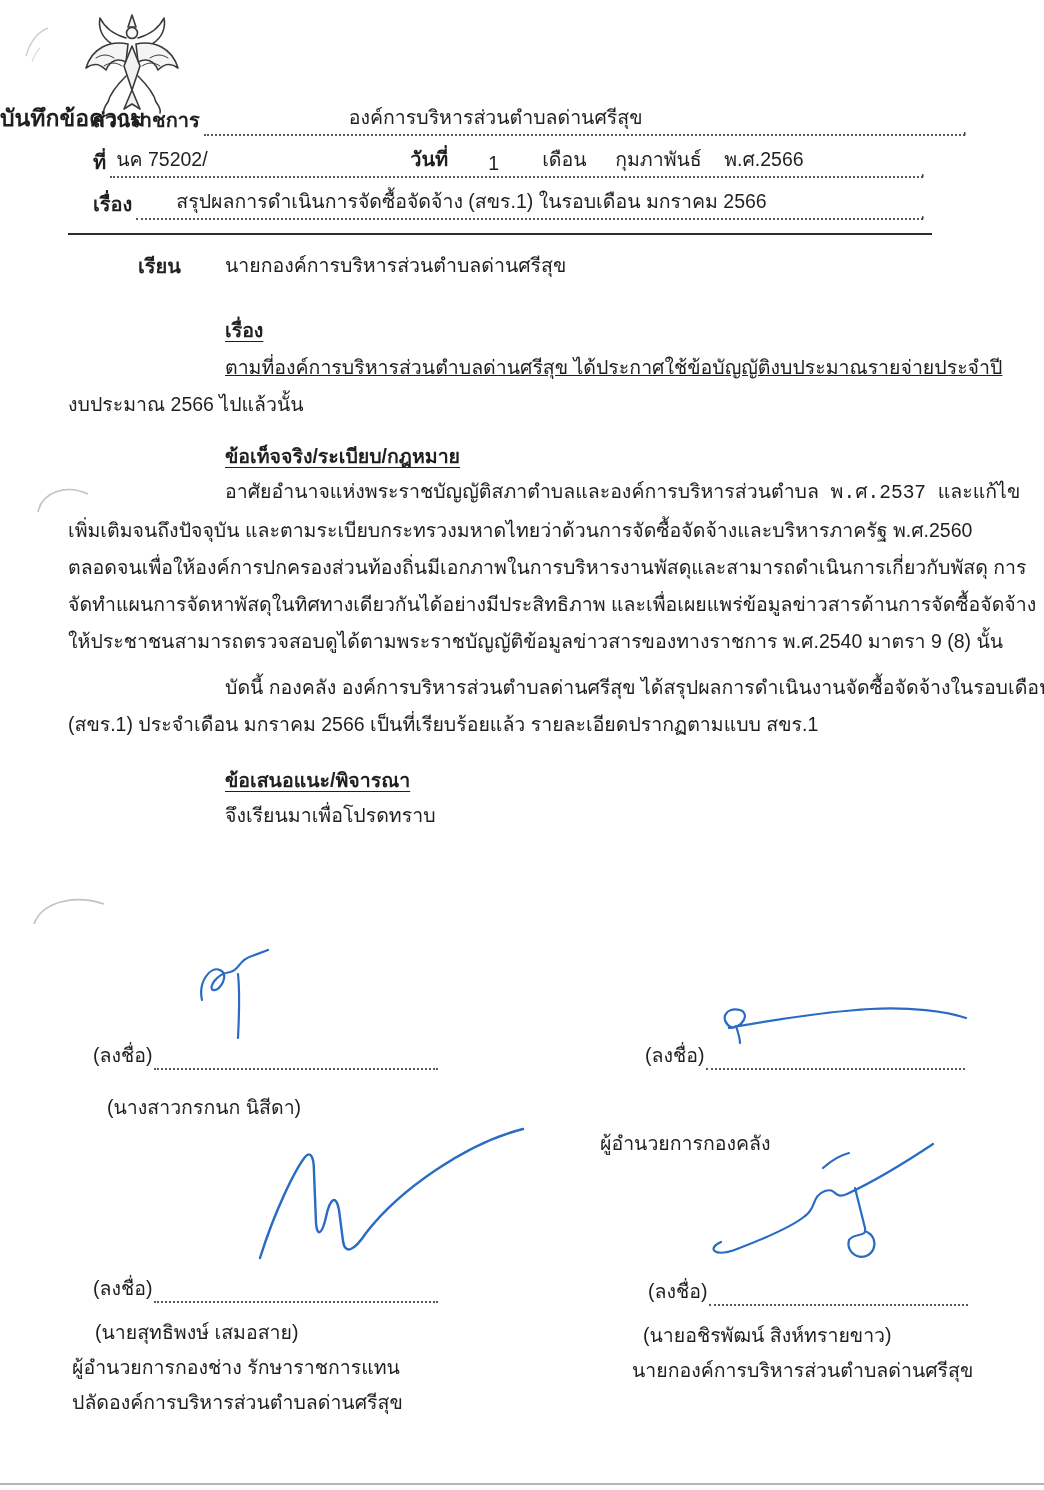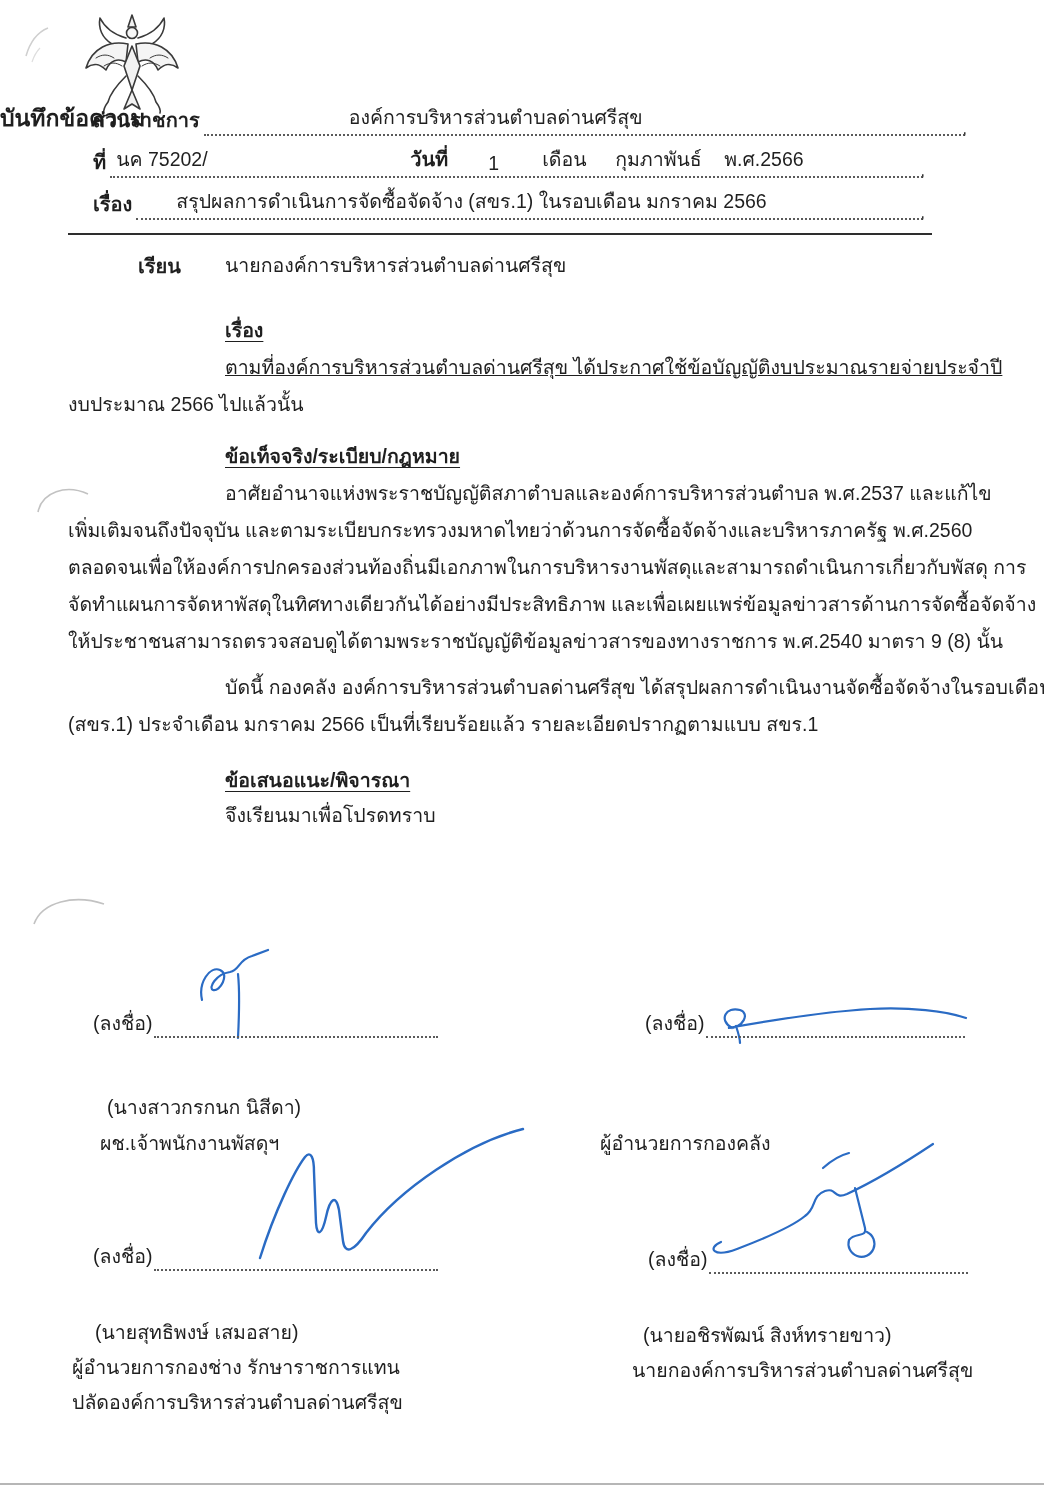--- a/index.html
+++ b/index.html
@@ -15,21 +15,21 @@
   .abs{position:absolute;}
   .txt{font-size:19.5px;line-height:30px;white-space:nowrap;}
   .lbl{font-weight:bold;font-size:20px;}
   .row{display:flex;align-items:flex-end;}
   .fill{flex:1;position:relative;border-bottom:2px dotted #5a5a5a;height:30px;text-align:right;}
   .fv{position:absolute;bottom:1px;white-space:nowrap;font-size:19.5px;}
   .fv.bold{font-weight:bold;font-size:20px;}
   .endmark{position:absolute;right:-2px;bottom:-4px;font-size:16px;color:#333;}
   .heading{font-size:19.5px;font-weight:600;text-decoration:underline;text-underline-offset:4px;white-space:nowrap;}
   .center{text-align:left;margin-top:40px;}
-  .sigrow{display:flex;align-items:flex-end;}
+  .sigrow{display:flex;align-items:flex-end;margin-top:32px;}
   .sigdots{flex:1;border-bottom:2px dotted #5a5a5a;height:26px;}
   .signame{font-size:19.5px;white-space:nowrap;}
   .solid-rule{border-top:2px solid #2e2e2e;}
   svg{display:block;}
 </style>
 </head>
 <body>
 
 <div id="page">
 
@@ -89,21 +89,21 @@
   <div class="abs solid-rule" style="left:68px;top:233px;width:864px;height:0;"></div>
 
   <div class="abs lbl" style="left:93px;top:250px;margin-left:45px;">เรียน</div>
   <div class="abs txt" style="left:225px;top:250px;">นายกองค์การบริหารส่วนตำบลด่านศรีสุข</div>
 
   <div class="abs heading" style="left:225px;top:315px;">เรื่อง</div>
   <div class="abs txt" style="left:225px;top:352px;text-decoration:underline;">ตามที่องค์การบริหารส่วนตำบลด่านศรีสุข ได้ประกาศใช้ข้อบัญญัติงบประมาณรายจ่ายประจำปี</div>
   <div class="abs txt" style="left:68px;top:389px;">งบประมาณ 2566 ไปแล้วนั้น</div>
 
   <div class="abs heading" style="left:225px;top:441px;">ข้อเท็จจริง/ระเบียบ/กฎหมาย</div>
-  <div class="abs txt" style="left:225px;top:478px;">อาศัยอำนาจแห่งพระราชบัญญัติสภาตำบลและองค์การบริหารส่วนตำบล พ.ศ.2537 และแก้ไข</div>
+  <div class="abs txt" style="left:225px;top:478px;font-family:Liberation Mono, monospace;">อาศัยอำนาจแห่งพระราชบัญญัติสภาตำบลและองค์การบริหารส่วนตำบล พ.ศ.2537 และแก้ไข</div>
   <div class="abs txt" style="left:68px;top:515px;">เพิ่มเติมจนถึงปัจจุบัน และตามระเบียบกระทรวงมหาดไทยว่าด้วนการจัดซื้อจัดจ้างและบริหารภาครัฐ พ.ศ.2560</div>
   <div class="abs txt" style="left:68px;top:552px;">ตลอดจนเพื่อให้องค์การปกครองส่วนท้องถิ่นมีเอกภาพในการบริหารงานพัสดุและสามารถดำเนินการเกี่ยวกับพัสดุ การ</div>
   <div class="abs txt" style="left:68px;top:589px;">จัดทำแผนการจัดหาพัสดุในทิศทางเดียวกันได้อย่างมีประสิทธิภาพ และเพื่อเผยแพร่ข้อมูลข่าวสารด้านการจัดซื้อจัดจ้าง</div>
   <div class="abs txt" style="left:68px;top:626px;">ให้ประชาชนสามารถตรวจสอบดูได้ตามพระราชบัญญัติข้อมูลข่าวสารของทางราชการ พ.ศ.2540 มาตรา 9 (8) นั้น</div>
 
   <div class="abs txt" style="left:225px;top:672px;">บัดนี้ กองคลัง องค์การบริหารส่วนตำบลด่านศรีสุข ได้สรุปผลการดำเนินงานจัดซื้อจัดจ้างในรอบเดือน</div>
   <div class="abs txt" style="left:68px;top:709px;">(สขร.1) ประจำเดือน มกราคม 2566 เป็นที่เรียบร้อยแล้ว รายละเอียดปรากฏตามแบบ สขร.1</div>
 
   <div class="abs heading" style="left:225px;top:765px;">ข้อเสนอแนะ/พิจารณา</div>
   <div class="abs txt" style="left:225px;top:800px;">จึงเรียนมาเพื่อโปรดทราบ</div>
@@ -119,21 +119,20 @@
     <g stroke="#2a6bc4" stroke-width="2.2" fill="none" stroke-linecap="round">
       <path d="M22 52 C18 34 30 18 40 22 C50 26 40 44 33 42 C28 40 36 26 50 24 C60 22 58 12 72 8 L88 2"></path>
       <path d="M58 26 C60 45 59 70 58 90"></path>
     </g>
   </svg>
   <div class="abs sigrow" style="left:93px;top:1012px;width:345px;height:26px;">
     <span class="txt" style="margin-right:2px;">(ลงชื่อ)</span>
     <span class="sigdots"></span>
   </div>
   <div class="abs center signame" style="left:107px;top:1052px;width:400px;">(นางสาวกรกนก นิสีดา)</div>
-  <div class="abs center signame" style="left:100px;top:1088px;width:400px;">ผช.เจ้าพนักงานพัสดุฯ</div>
 
   <svg class="abs" style="left:698px;top:998px;" width="272" height="48" viewBox="0 0 272 48">
     <g stroke="#2a6bc4" stroke-width="2.2" fill="none" stroke-linecap="round">
       <path d="M34 30 C20 22 28 8 42 12 C52 15 46 30 30 30 C58 25 120 14 172 11 C212 9 248 13 268 20"></path>
       <path d="M38 28 C40 34 42 40 42 45"></path>
     </g>
   </svg>
   <div class="abs sigrow" style="left:645px;top:1012px;width:320px;height:26px;">
     <span class="txt" style="margin-right:2px;">(ลงชื่อ)</span>
     <span class="sigdots"></span>

